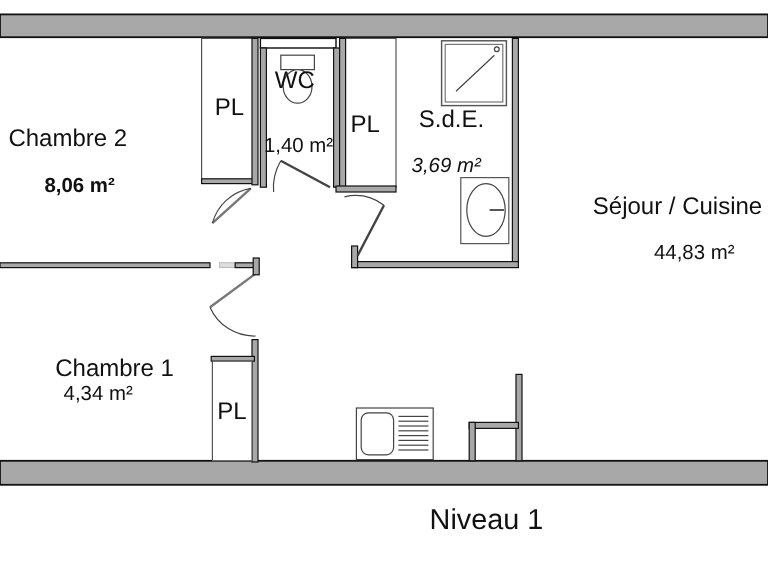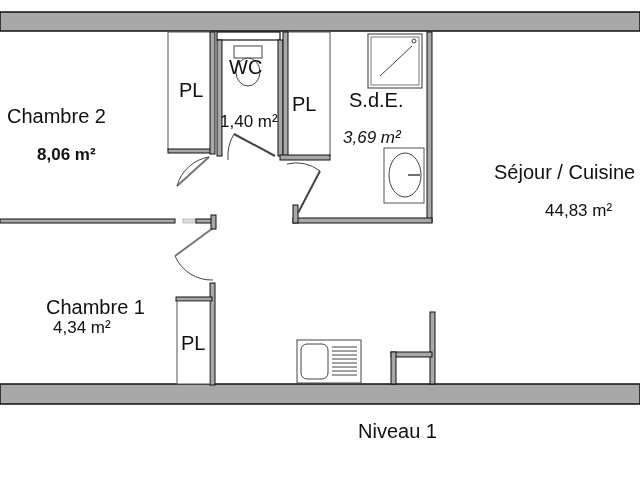--- a/index.html
+++ b/index.html
@@ -2,21 +2,21 @@
 <html><head>
 <meta charset="utf-8">
 <style>
   html, body { margin:0; padding:0; background:#ffffff; }
   body { width:640px; height:480px; position:relative; overflow:hidden; font-family:"Liberation Sans", sans-serif; color:#111; }
   svg { position:absolute; left:0; top:0; }
   .lbl { position:absolute; white-space:nowrap; color:#111; }
   .room { font-size:20px; }
   .area { font-size:17px; }
   .pl { font-size:20px; }
-  .level { font-size:20px; }
+  .level { font-size:24px; }
 </style>
 </head>
 <body>
 
 <svg width="640" height="480" viewBox="0 0 640 480">
 
   <rect x="0" y="12" width="640" height="19" fill="#a8a8a8" stroke="#111" stroke-width="1.5"></rect>
   <rect x="0" y="384" width="640" height="20" fill="#a8a8a8" stroke="#111" stroke-width="1.5"></rect>
 
   <rect x="168" y="32" width="46" height="118" fill="#fff" stroke="#555" stroke-width="1"></rect>

